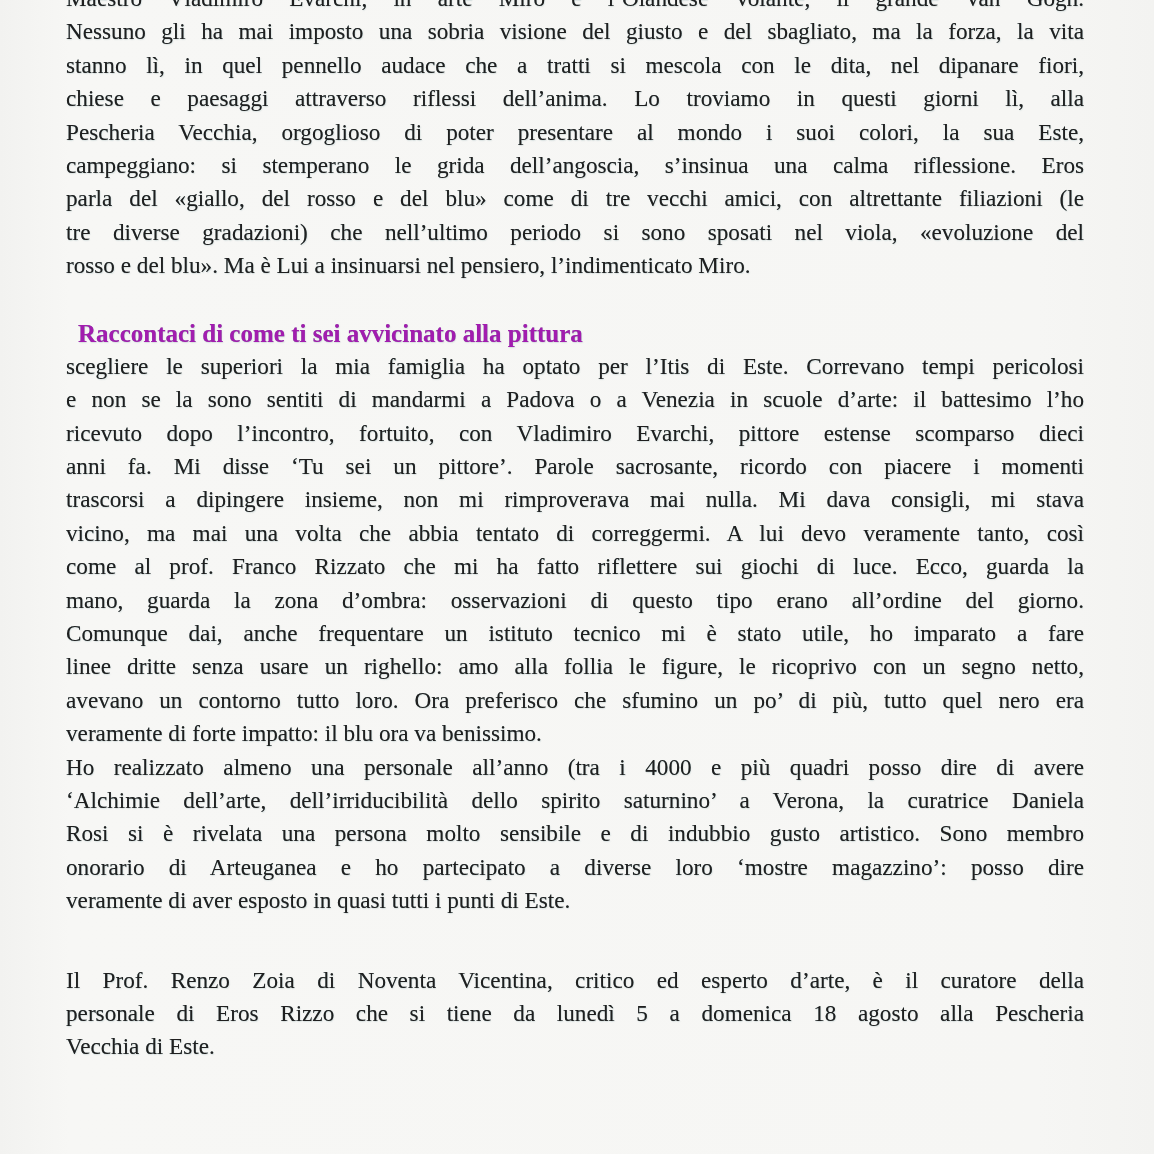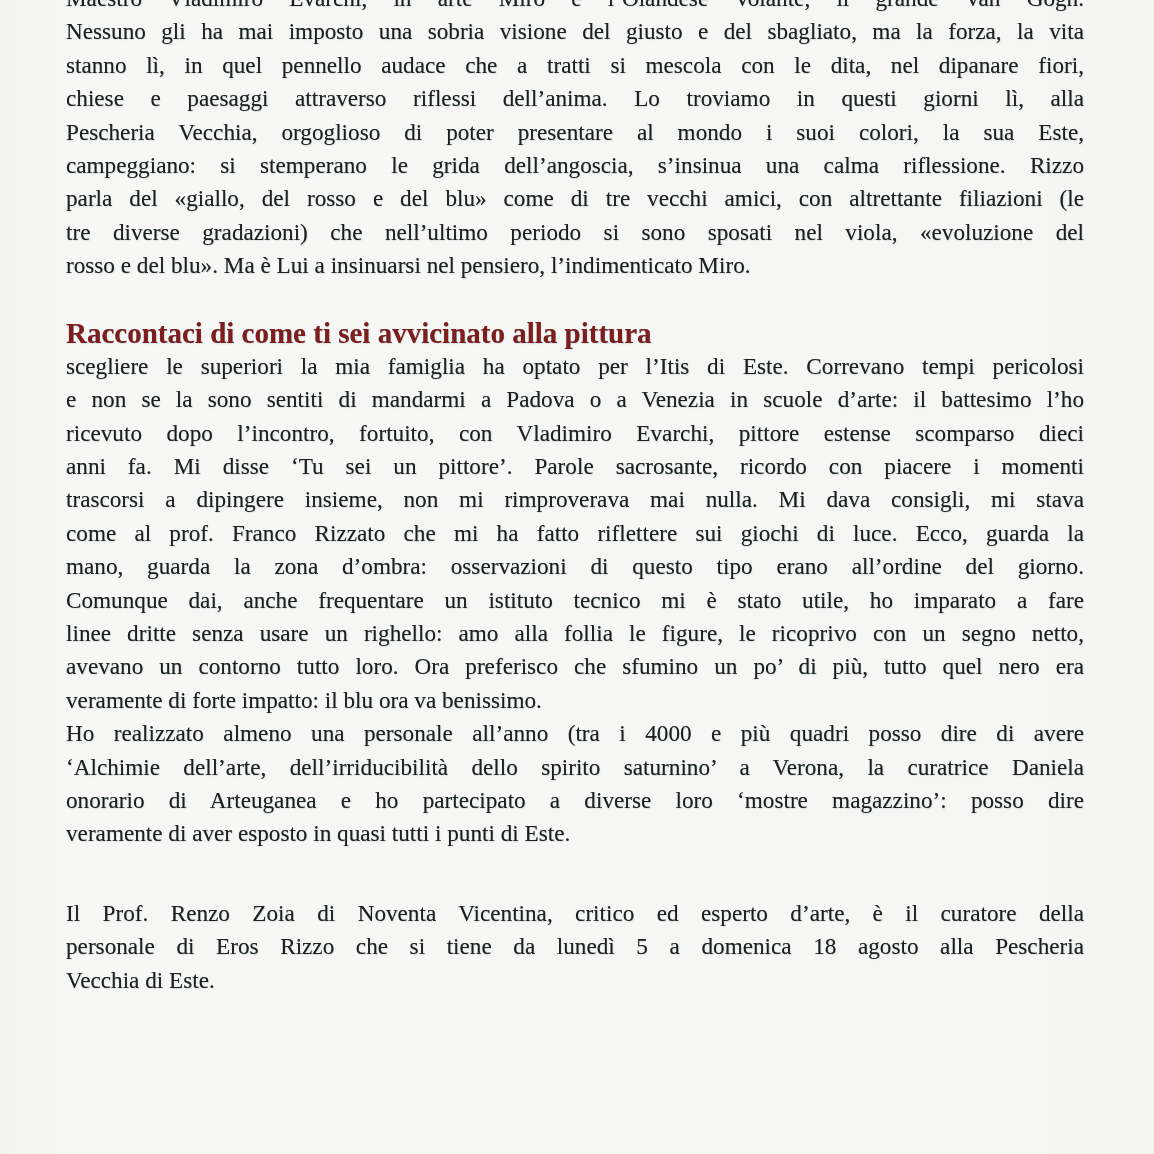--- a/index.html
+++ b/index.html
@@ -32,62 +32,64 @@
     text-align: justify;
     text-align-last: justify;
     overflow: hidden;
     white-space: nowrap;
   }
   .line.last {
     text-align-last: left;
     text-align: center;
   }
   .heading {
-    margin: 34px 0 0 0;
+    margin: 34px 0 0 12px;
     padding: 0;
-    font-size: 29px;
+    font-size: 25px;
     font-weight: bold;
-    color: #7f1d1d;
+    color: #a21caf;
     height: 33.4px;
     line-height: 33.4px;
   }
   .b { font-weight: normal; }
 </style>
 </head>
 <body>
 
 <article class="page">
     <div class="para">
       <div class="line">Maestro Vladimiro Evarchi, in arte Miro e l’Olandese Volante, il grande Van Gogh.</div>
       <div class="line">Nessuno gli ha mai imposto una sobria visione del giusto e del sbagliato, ma la forza, la vita</div>
       <div class="line">stanno lì, in quel pennello audace che a tratti si mescola con le dita, nel dipanare fiori,</div>
       <div class="line">chiese e paesaggi attraverso riflessi dell’anima. Lo troviamo in questi giorni lì, alla</div>
       <div class="line">Pescheria Vecchia, orgoglioso di poter presentare al mondo i suoi colori, la sua Este,</div>
-      <div class="line">campeggiano: si stemperano le grida dell’angoscia, s’insinua una calma riflessione. Rizzo</div>
+      <div class="line">campeggiano: si stemperano le grida dell’angoscia, s’insinua una calma riflessione. Eros</div>
       <div class="line">parla del «giallo, del rosso e del blu» come di tre vecchi amici, con altrettante filiazioni (le</div>
       <div class="line">tre diverse gradazioni) che nell’ultimo periodo si sono sposati nel viola, «evoluzione del</div>
       <div class="line last">rosso e del blu». Ma è Lui a insinuarsi nel pensiero, l’indimenticato Miro.</div>
     </div>
     <h2 class="heading">Raccontaci di come ti sei avvicinato alla pittura</h2>
     <div class="para">
       <div class="line">scegliere le superiori la mia famiglia ha optato per l’Itis di Este. Correvano tempi pericolosi</div>
       <div class="line">e non se la sono sentiti di mandarmi a Padova o a Venezia in scuole d’arte: il battesimo l’ho</div>
       <div class="line">ricevuto dopo l’incontro, fortuito, con Vladimiro Evarchi, pittore estense scomparso dieci</div>
       <div class="line">anni fa. Mi disse ‘Tu sei un pittore’. Parole sacrosante, ricordo con piacere i momenti</div>
       <div class="line">trascorsi a dipingere insieme, non mi rimproverava mai nulla. Mi dava consigli, mi stava</div>
+      <div class="line">vicino, ma mai una volta che abbia tentato di correggermi. A lui devo veramente tanto, così</div>
       <div class="line">come al prof. Franco Rizzato che mi ha fatto riflettere sui giochi di luce. Ecco, guarda la</div>
       <div class="line">mano, guarda la zona d’ombra: osservazioni di questo tipo erano all’ordine del giorno.</div>
       <div class="line">Comunque dai, anche frequentare un istituto tecnico mi è stato utile, ho imparato a fare</div>
       <div class="line">linee dritte senza usare un righello: amo alla follia le figure, le ricoprivo con un segno netto,</div>
       <div class="line">avevano un contorno tutto loro. Ora preferisco che sfumino un po’ di più, tutto quel nero era</div>
       <div class="line last">veramente di forte impatto: il blu ora va benissimo.</div>
     </div>
     <div class="para">
       <div class="line">Ho realizzato almeno una personale all’anno (tra i 4000 e più quadri posso dire di avere</div>
       <div class="line">‘Alchimie dell’arte, dell’irriducibilità dello spirito saturnino’ a Verona, la curatrice Daniela</div>
+      <div class="line">Rosi si è rivelata una persona molto sensibile e di indubbio gusto artistico. Sono membro</div>
       <div class="line">onorario di Arteuganea e ho partecipato a diverse loro ‘mostre magazzino’: posso dire</div>
       <div class="line last">veramente di aver esposto in quasi tutti i punti di Este.</div>
     </div>
     <div class="para gap-before">
       <div class="line"><span>Il Prof. </span><span class="b">Renzo Zoia</span><span> di Noventa Vicentina, critico ed esperto d’arte, è il curatore della</span></div>
       <div class="line">personale di Eros Rizzo che si tiene da lunedì 5 a domenica 18 agosto alla Pescheria</div>
       <div class="line last">Vecchia di Este.</div>
     </div>
   </article>
 

